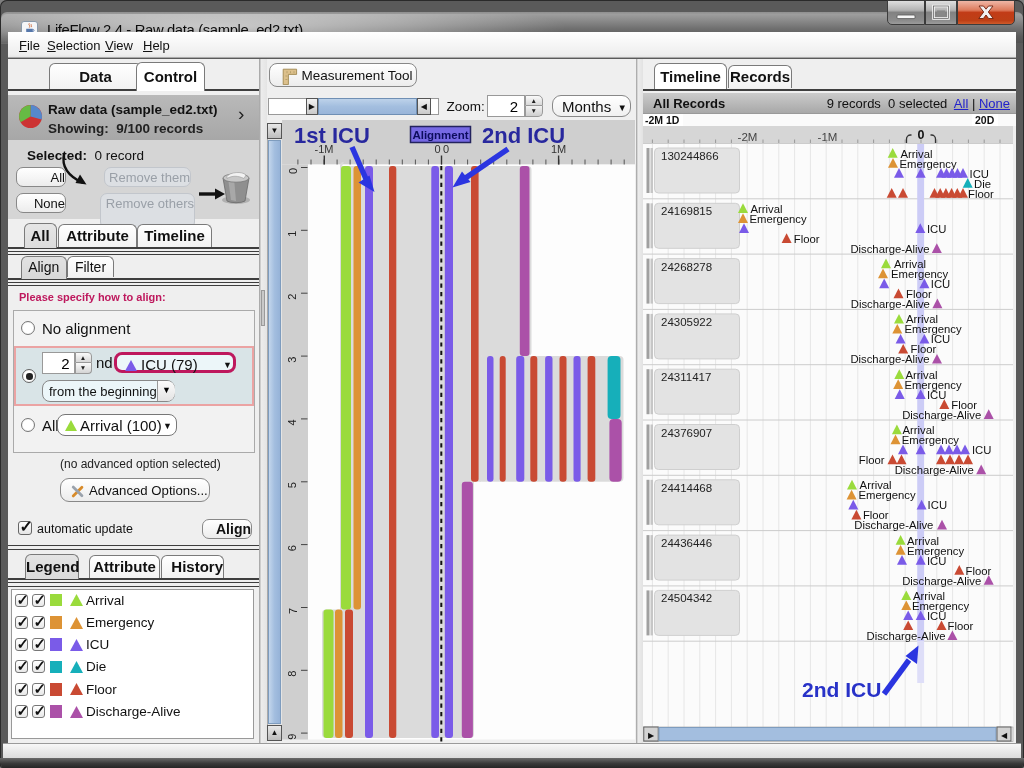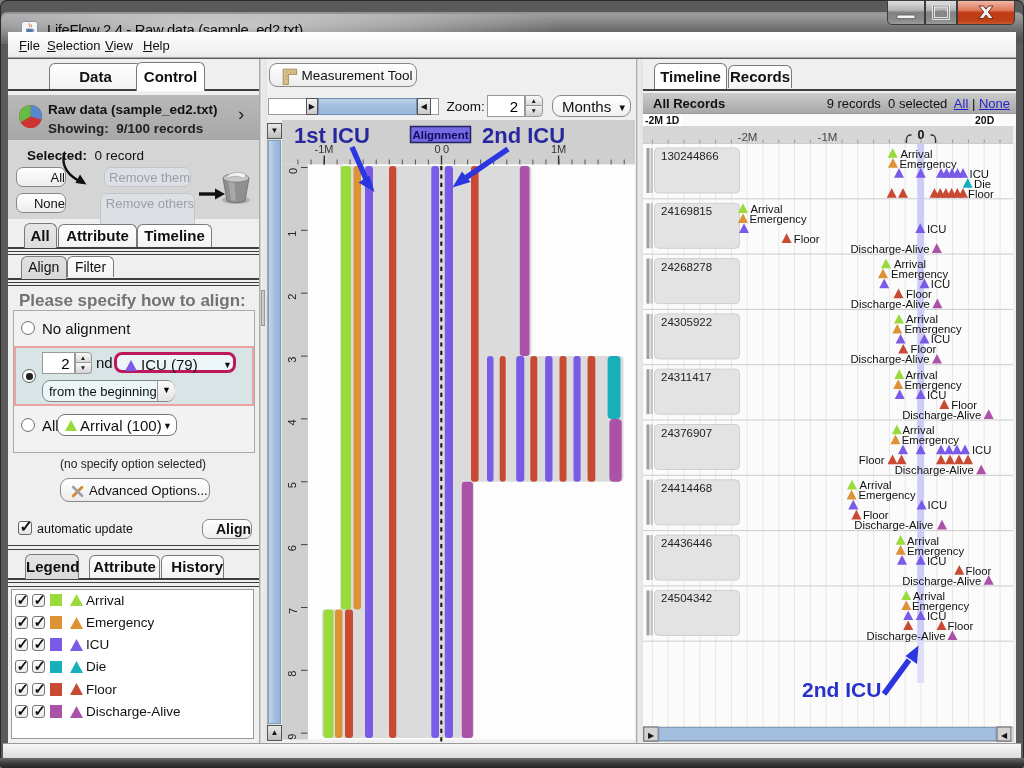--- a/index.html
+++ b/index.html
@@ -111,21 +111,21 @@
 <div class="tab" style="left:15.5px;top:164px;width:33px;height:25px;font-size:15px;font-weight:bold;line-height:24px;background:linear-gradient(#e6e6e6,#dcdcdc);">All</div>
 <div class="tab" style="left:50px;top:165px;width:79px;height:23px;font-size:15px;font-weight:bold;line-height:22px;">Attribute</div>
 <div class="tab" style="left:129px;top:165px;width:75px;height:23px;font-size:15px;font-weight:bold;line-height:22px;">Timeline</div>
 <div class="dbl" style="left:0;top:191.5px;width:251px;"></div>
 
 <div class="abs" style="left:0;top:219px;width:251px;height:1.8px;background:#3e3e3e"></div>
 <div class="tab" style="left:12.5px;top:197px;width:46.5px;height:22.5px;font-size:14px;line-height:21px;background:linear-gradient(#e2e2e2,#d8d8d8);">Align</div>
 <div class="tab" style="left:59px;top:197px;width:47px;height:21px;font-size:14px;line-height:20px;">Filter</div>
 <div class="dbl" style="left:0;top:222.8px;width:251px;"></div>
 
-<div class="abs" style="left:11px;top:232px;font-size:17px;font-weight:bold;color:#737373;">Please specify how to align:</div>
+<div class="abs" style="left:11px;top:232px;font-size:11px;font-weight:bold;color:#be185d;">Please specify how to align:</div>
 
 <div class="abs" style="left:5px;top:251px;width:242px;height:143px;background:#f2f2f2;border:1px solid #aaa;">
  <div class="abs" style="left:7px;top:9.5px;width:14px;height:14px;border-radius:50%;background:radial-gradient(#fff 55%,#d2d2d2);border:1.3px solid #777;"></div>
  <div class="abs" style="left:28px;top:9px;font-size:15px;color:#111;">No alignment</div>
  <div class="abs" style="left:0px;top:35px;width:240px;height:60px;background:#d9e4e7;border:2px solid #eba3a3;">
   <div class="abs" style="left:6px;top:21px;width:14px;height:14px;border-radius:50%;background:radial-gradient(#fff 55%,#d2d2d2);border:1.3px solid #666;"></div>
   <div class="abs" style="left:10px;top:25px;width:6.5px;height:6.5px;border-radius:50%;background:#222;"></div>
   <div class="abs" style="left:25.5px;top:4px;width:33px;height:22px;background:#fff;border:1px solid #999;font-size:15px;text-align:right;line-height:21px;padding-right:4px;">2</div>
   <div class="abs" style="left:58.5px;top:4px;width:17px;height:11px;background:linear-gradient(#fafafa,#d8d8d8);border:1px solid #999;border-radius:0 4px 0 0;font-size:6.5px;text-align:center;color:#222;line-height:10px;">▲</div>
   <div class="abs" style="left:58.5px;top:15px;width:17px;height:11px;background:linear-gradient(#fafafa,#d4d4d4);border:1px solid #999;border-top:none;border-radius:0 0 4px 0;font-size:6.5px;text-align:center;color:#222;line-height:9px;">▼</div>
@@ -145,21 +145,21 @@
  <div class="abs" style="left:7px;top:106.5px;width:14px;height:14px;border-radius:50%;background:radial-gradient(#fff 55%,#d2d2d2);border:1.3px solid #777;"></div>
  <div class="abs" style="left:28px;top:106px;font-size:15px;color:#111;">All</div>
  <div class="abs" style="left:43px;top:103px;width:120px;height:21.5px;background:#fff;border:1px solid #777;border-radius:8px;">
     <svg class="abs" style="left:7px;top:5px" width="12" height="11">
             <path d="M6 0 L12 11 L0 11 z" fill="#9adb3c"></path>
           </svg>
     <div class="abs" style="left:22px;top:1.5px;font-size:15px;color:#111;">Arrival (100)</div>
     <div class="abs" style="left:105px;top:5.5px;font-size:9px;color:#111;">▼</div>
  </div>
 </div>
-<div class="abs" style="left:52px;top:398px;font-size:12px;color:#222;">(no specify option selected)</div>
+<div class="abs" style="left:52px;top:398px;font-size:12px;color:#222;">(no advanced option selected)</div>
 <div class="btn" style="left:52px;top:419px;width:150px;height:24px;border-radius:9px;">
   <svg style="position:absolute;left:9px;top:4.5px" width="15" height="15" viewBox="0 0 15 15">
    <rect x="6.2" y="0" width="2.8" height="15" rx="1.3" fill="#d88b2a" transform="rotate(45 7.5 7.5)"></rect>
    <rect x="6.2" y="0" width="2.8" height="15" rx="1.3" fill="#9aa2ac" transform="rotate(-45 7.5 7.5)"></rect>
   </svg>
   <div class="abs" style="left:28px;top:4px;font-size:13.2px;">Advanced Options...</div>
       </div>
 <div class="abs" style="left:9.5px;top:462px;width:14px;height:14px;border:1.4px solid #666;border-radius:3px;background:linear-gradient(#fff,#e4e4e4);">
  <div style="position:absolute;left:1px;top:-5px;font-size:16px;font-weight:bold;color:#111;">✓</div>
       </div>

